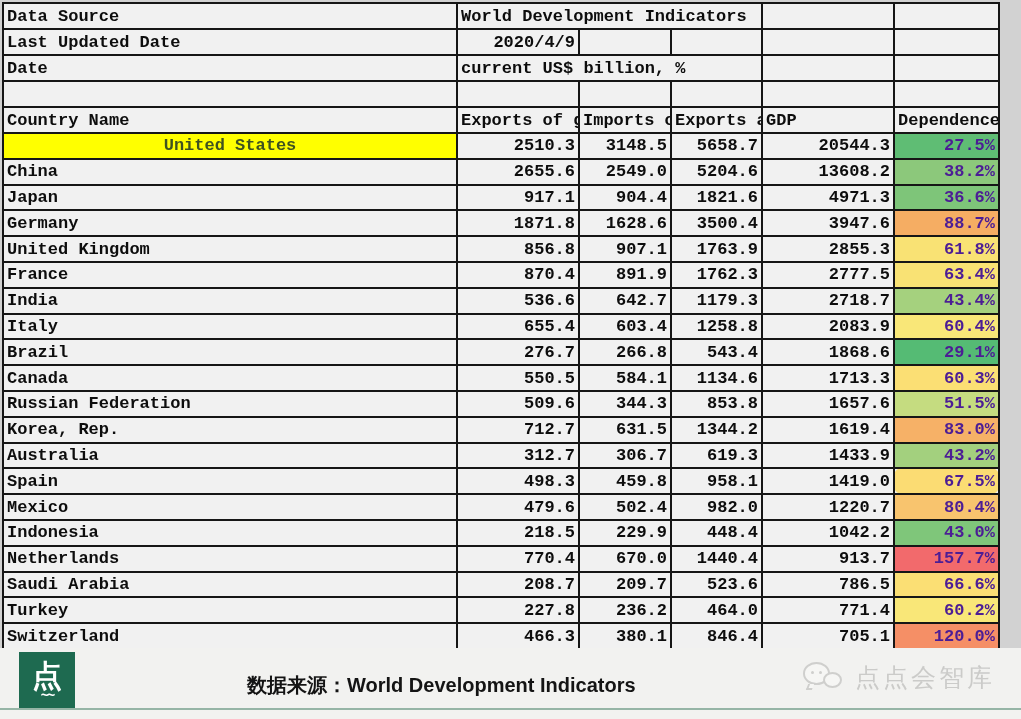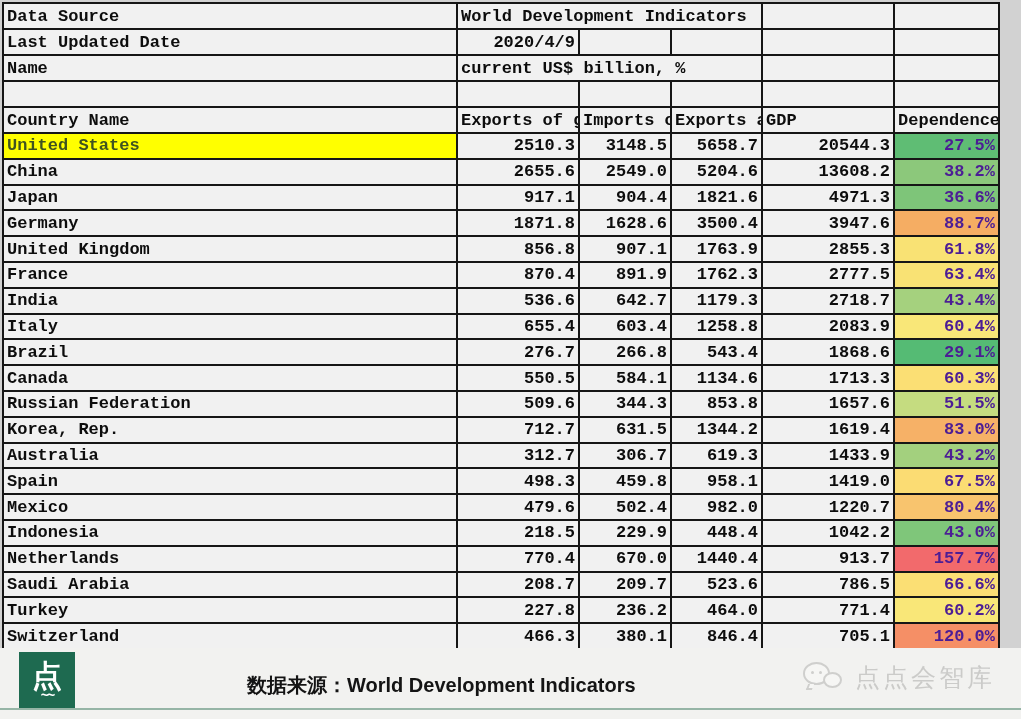--- a/index.html
+++ b/index.html
@@ -16,21 +16,21 @@
   }
   td, th {
     border: 2px solid #161616;
     font-weight: 700; font-size: 17px; color: #0d0d0d;
     white-space: nowrap; overflow: hidden;
     padding: 0 3px; height: 26px; text-align: left;
     font-family: "Liberation Mono", "DejaVu Sans Mono", monospace;
   }
   tr.data-row td { height: 25.8px; }
   .num { text-align: right; }
-  .name-cell.hl { background: #ffff00; color: #3f5320; }
+  .name-cell.hl { background: #ffff00; color: #3f5320; text-align: center; }
   .dep-cell { text-align: right; color: #4c1d95; }
 
   .footer {
     position: absolute; left: 0; top: 648px; width: 1021px; height: 71px;
     background: #f2f2f0; font-family: "Liberation Sans", sans-serif;
   }
   .footer-divider {
     position: absolute; left: 0; top: 60px; width: 1021px; height: 2px;
     background: #96b5a6;
   }
@@ -98,21 +98,21 @@
       </tr>
       <tr>
         <td>Last Updated Date</td>
         <td class="num">2020/4/9</td>
         <td></td>
         <td></td>
         <td></td>
         <td></td>
       </tr>
       <tr>
-        <td>Name</td>
+        <td>Date</td>
         <td colspan="3">current US$ billion, %</td>
         <td></td>
         <td></td>
       </tr>
       <tr>
         <td></td>
         <td></td>
         <td></td>
         <td></td>
         <td></td>
@@ -231,21 +231,21 @@
       <td class="num">619.3</td>
       <td class="num">1433.9</td>
       <td class="dep-cell" style="background: rgb(163, 208, 126);">43.2%</td>
     </tr>
         <tr class="data-row">
       <td class="name-cell">Spain</td>
       <td class="num">498.3</td>
       <td class="num">459.8</td>
       <td class="num">958.1</td>
       <td class="num">1419.0</td>
-      <td class="dep-cell" style="background: rgb(251, 220, 115);">67.5%</td>
+      <td class="dep-cell" style="background: rgb(251, 220, 115); border-radius: 8px;">67.5%</td>
     </tr>
         <tr class="data-row">
       <td class="name-cell">Mexico</td>
       <td class="num">479.6</td>
       <td class="num">502.4</td>
       <td class="num">982.0</td>
       <td class="num">1220.7</td>
       <td class="dep-cell" style="background: rgb(248, 196, 110);">80.4%</td>
     </tr>
         <tr class="data-row">

